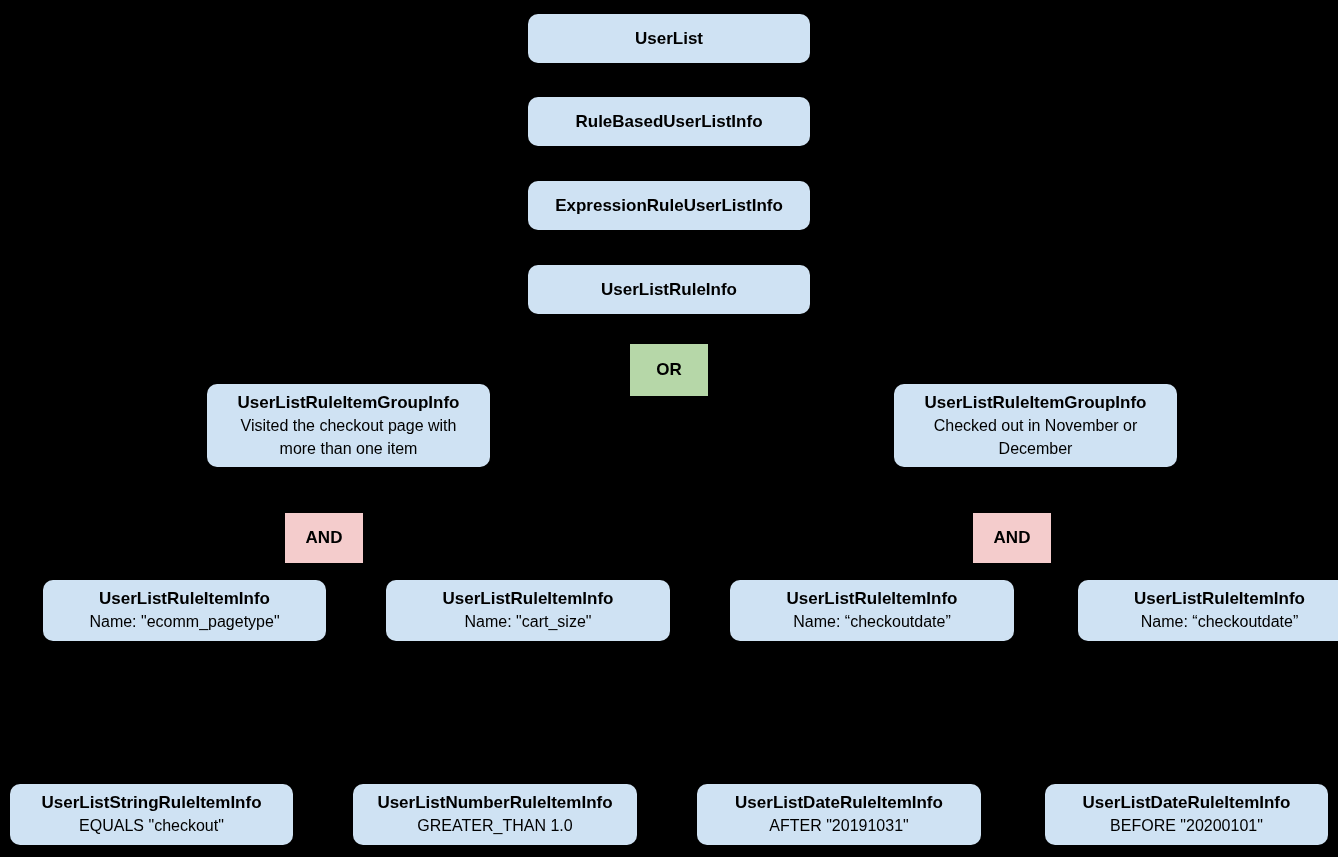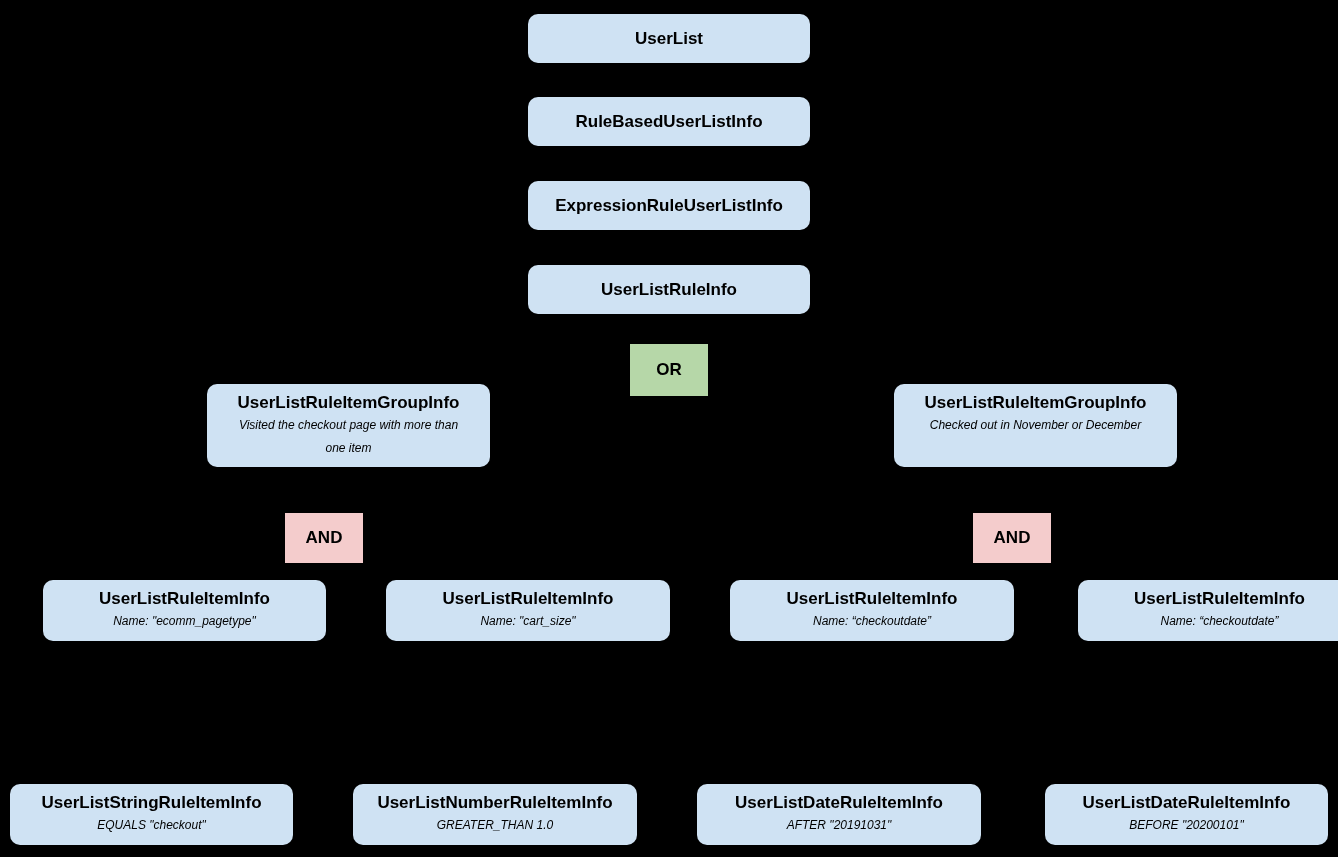--- a/index.html
+++ b/index.html
@@ -74,22 +74,21 @@
   .col-2 { left: 353px; }
   .col-3 { left: 697px; }
   .col-4 { left: 1045px; width: 283px; }
 
   .node-title {
     font-weight: bold;
     font-size: 17px;
     line-height: 23px;
   }
   .node-sub {
-    font-style: italic;
-    font-size: 12px;
+    font-size: 16px;
     line-height: 23px;
   }
   .group-node .node-sub {
     width: 240px;
     margin: 0 auto;
   }
   .arrowhead {
     position: absolute;
     width: 34px;
     height: 17px;

